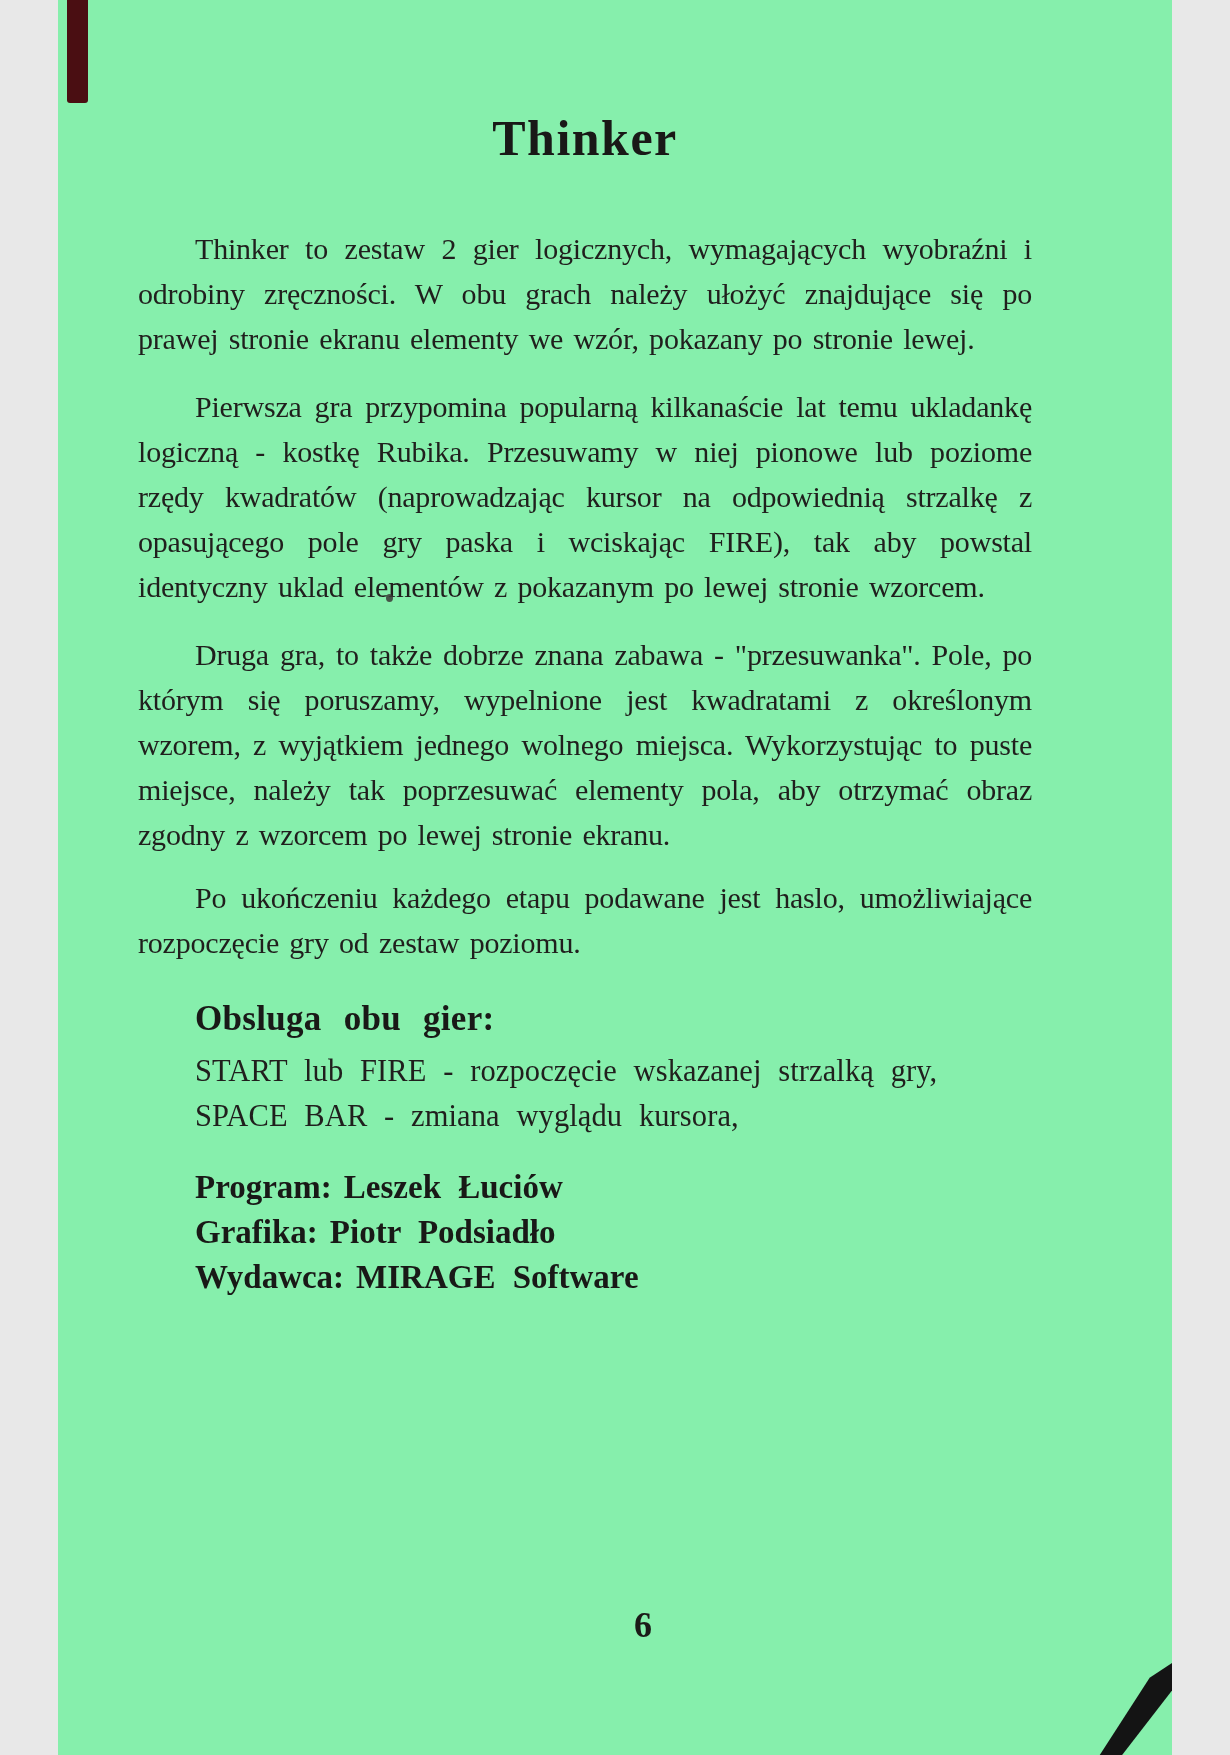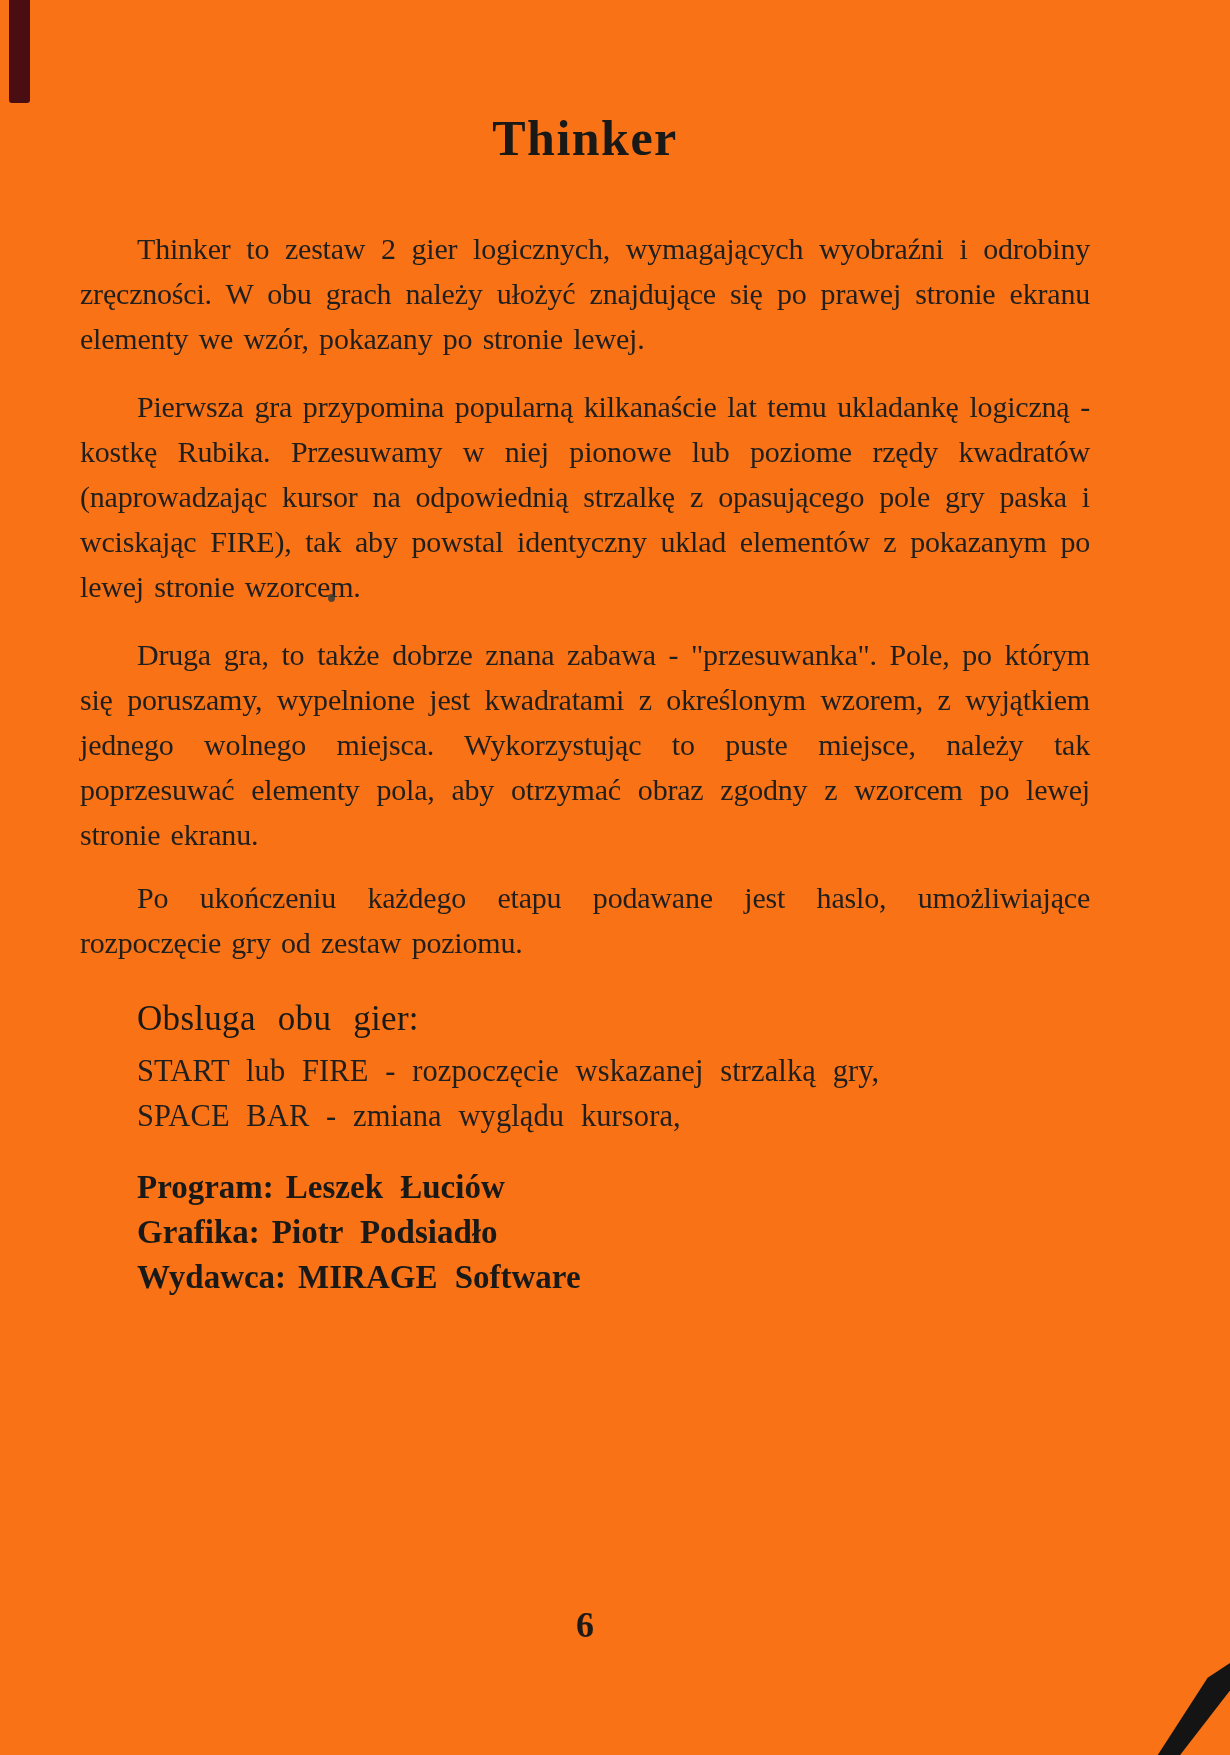--- a/index.html
+++ b/index.html
@@ -1,21 +1,21 @@
 <!DOCTYPE html>
 <html><head>
 <meta charset="utf-8">
 <style>
   html,body { margin:0; padding:0; background:#e8e8e8; }
   .page {
     position: relative;
-    width: 1230px;
+    width: 1114px;
     height: 1755px;
     margin: 0 auto;
-    background: #f97316;
+    background: #86efac;
     overflow: hidden;
     box-sizing: border-box;
     padding: 0 140px 0 80px;
     font-family: "Liberation Serif", "DejaVu Serif", serif;
     color: #1e1d1b;
   }
   
   .page * { -webkit-font-smoothing: antialiased; }
 
   h1.title {
@@ -41,21 +41,21 @@
   }
   p.body.first { margin-top: 56px; }
   p.body.p4 { margin-top: 10px; }
   p.body.p5 { margin-top: 18px; }
 
   h2.controls-heading {
     margin: 30px 0 0 0;
     padding-left: 57px;
     font-size: 35px;
     line-height: 48px;
-    font-weight: normal;
+    font-weight: bold;
     word-spacing: 13px;
     letter-spacing: 0.3px;
     color: #191917;
   }
 
   .key-list {
     margin-top: 6px;
     padding-left: 57px;
     font-size: 30.5px;
     line-height: 45px;

